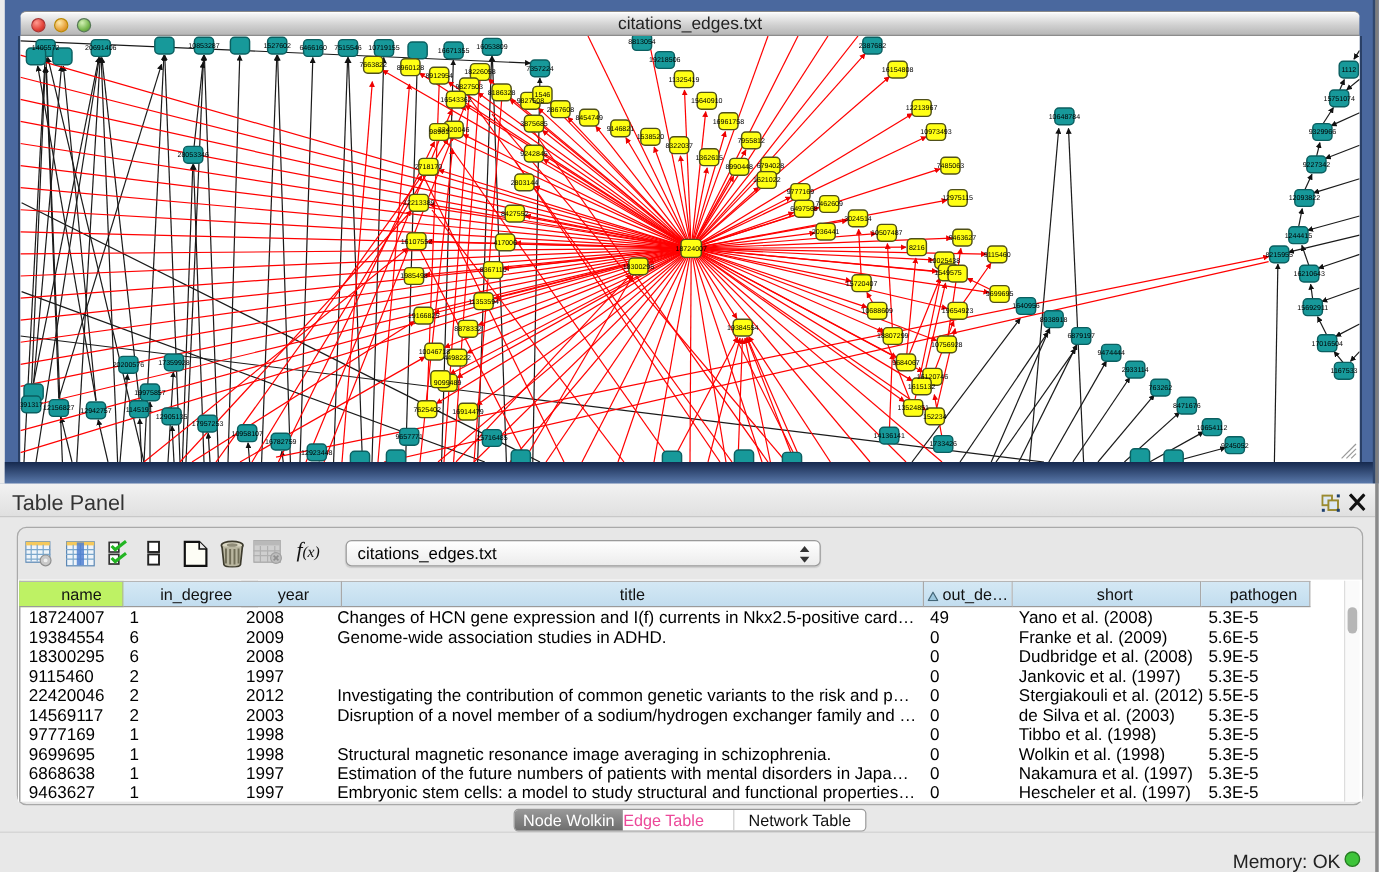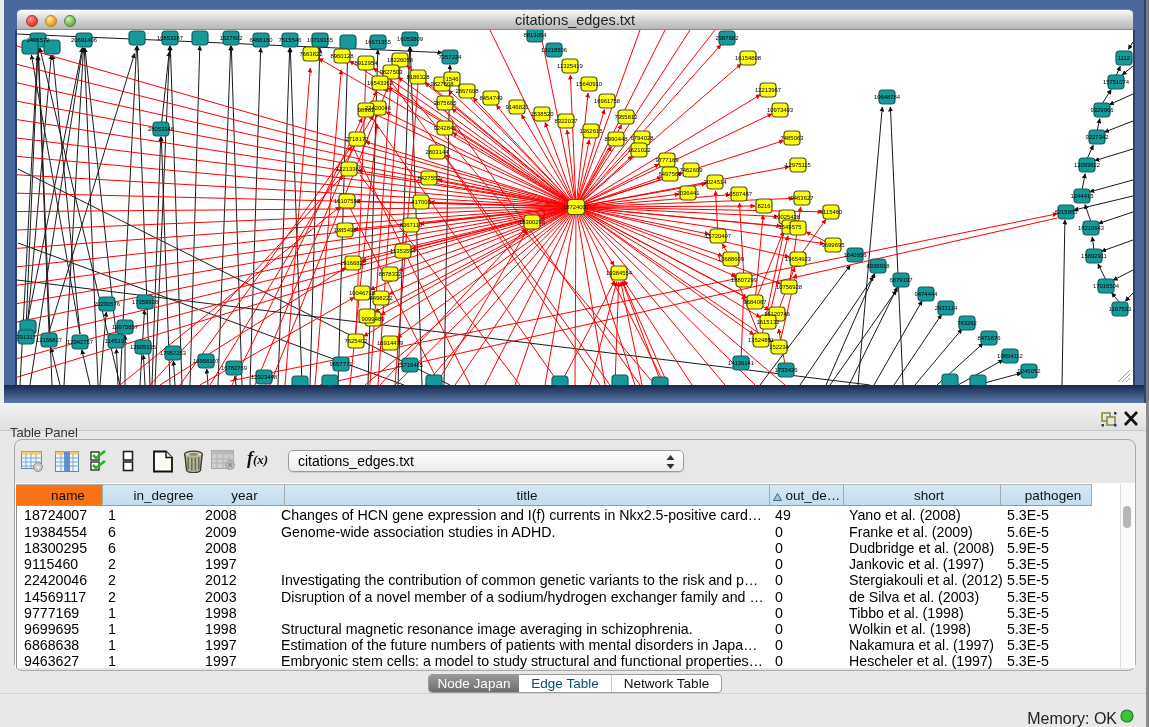--- a/index.html
+++ b/index.html
@@ -8,21 +8,21 @@
 #netbg .leftgray{left:0;top:0;width:4px;height:403px;background:#ececec}
 #netbg .botgrad{left:4px;top:385px;width:1142px;height:18px;background:linear-gradient(#16294e,#5a79ab)}
 #netbg .rightedge{left:1144px;top:0;width:2px;height:403px;background:#31486e}
 #netbg .winedge{left:1146px;top:0;width:3px;height:403px;background:#7d7d7d}
 #titlebar{left:17px;top:9px;width:1116px;height:21px;background:linear-gradient(#fbfbfb,#d0d0d0 55%,#b3b3b3);border-radius:5px 5px 0 0;border-top:1px solid #8a8a8a;box-shadow:inset 0 1px 0 #fff, inset 0 -1px 0 #8c8c8c}
 #titlebar .tl{position:absolute;width:12px;height:12px;border-radius:50%;top:5px}
 #titlebar .title{position:absolute;width:100%;text-align:center;top:2px;font-size:14.5px;color:#222}
 #canvas{left:17px;top:30px;width:1116px;height:355px;background:#fff}
 
 #tpbar{left:0;top:403px;width:1146px;height:28px;background:linear-gradient(#f2f2f2,#e0e0e0);border-bottom:1px solid #c8c8c8}
-#tpbar .lbl{position:absolute;left:10px;top:22px;font-size:13px;color:#333}
+#tpbar .lbl{position:absolute;left:10px;top:6px;font-size:18px;color:#333}
 
 #cont{left:14px;top:439px;width:1122px;height:232px;border:1px solid #a9a9a9;border-radius:8px;background:#e7e7e7}
 #tablewhite{left:15px;top:483px;width:1120px;height:185px;background:#fff}
 .hcell{position:absolute;top:484px;height:22px;background:linear-gradient(#d4e8f4,#c2ddef);border-right:1px solid #a8a8a8;border-top:1px solid #b5b5b5;border-bottom:1px solid #9a9a9a;font-size:13.5px;color:#111;text-align:center;line-height:21px}
 .trow{position:absolute;left:0;top:0;width:1120px;height:16.3px;font-size:14.2px;color:#000}
 .trow span{position:absolute;top:1px;white-space:nowrap}
 
 #tabs{left:428px;top:674px;width:294px;height:19px;border:1px solid #9a9a9a;border-radius:4px;background:#fff;font-size:13.5px}
 #tabs .seg{position:absolute;top:0;height:17px;line-height:17px;text-align:center}
 
@@ -620,33 +620,33 @@
  <path d="M6.3 7v12.5M9.8 7.5v13M13.4 7.5v13M16.8 7v12.5" stroke="#716e58" stroke-width="1.6"></path>
  <ellipse cx="11.5" cy="4.2" rx="4.5" ry="1.5" fill="#8f8c78"></ellipse>
 </svg>
 <svg class="icon" style="left:211px" width="25" height="21" viewBox="0 0 25 21">
  <rect x="0.5" y="0.5" width="22" height="18" fill="#cfcfcf" stroke="#a5a5a5"></rect>
  <rect x="0.5" y="0.5" width="22" height="4" fill="#b9b9b9"></rect>
  <path d="M0 9h23M0 13h23M6 5v14M12 5v14M18 5v14" stroke="#b0b0b0"></path>
  <circle cx="19" cy="15" r="4.5" fill="#bdbdbd" stroke="#a0a0a0"></circle>
  <path d="M17 13l4 4M21 13l-4 4" stroke="#8f8f8f" stroke-width="1.4"></path>
 </svg>
-<div class="abs" style="left:247px;top:448px;font-size:18px;font-style:italic;font-family:'Liberation Serif',serif;font-weight:bold;color:#111">f<span style="font-size:13px">(x)</span></div>
+<div class="abs" style="left:247px;top:448px;font-size:18px;font-style:italic;font-family:'Liberation Serif',serif;font-weight:normal;color:#111">f<span style="font-size:13px">(x)</span></div>
 
 <div class="abs" style="left:288px;top:450px;width:396px;height:22px;border:1px solid #9a9a9a;border-radius:5px;background:linear-gradient(#fff,#ececec);box-shadow:0 1px 1px rgba(0,0,0,0.12)">
   <div class="abs" style="left:9px;top:2px;font-size:14px;color:#000">citations_edges.txt</div>
   <svg style="position:absolute;right:8px;top:4px" width="9" height="14" viewBox="0 0 9 14">
     <path d="M4.5 0L8.5 5H0.5z" fill="#333"></path>
       <path d="M4.5 14L8.5 9H0.5z" fill="#333"></path>
   </svg>
 </div>
 
 <div class="abs" id="tablewhite"></div>
 <div class="abs" style="left:16px;top:484px;width:1px;height:184px;background:#8f8f8f"></div>
-<div class="hcell" style="left:16px;width:87px;background:#f97316"><span style="position:relative;left:9px">name</span></div>
+<div class="hcell" style="left:16px;width:87px;background:#bef264"><span style="position:relative;left:9px">name</span></div>
 <div class="hcell" style="left:103px;width:112px"><span style="position:relative;left:5px">in_degree</span></div>
 <div class="hcell" style="left:201px;width:84px"><span style="position:relative;left:2px">year</span></div>
 <div class="hcell" style="left:285px;width:485px">title</div>
 <div class="hcell" style="left:770px;width:74px"><svg width="9" height="8" viewBox="0 0 9 8" style="vertical-align:-1px">
       <path d="M4.5 0.5L8.5 7.5H0.5z" fill="#9cc7de" stroke="#467" ,="" stroke-width="1"></path>
     </svg> out_de…</div>
 <div class="hcell" style="left:844px;width:157px"><span style="position:relative;left:7px">short</span></div>
 <div class="hcell" style="left:1001px;width:91px"><span style="position:relative;left:7px">pathogen</span></div>
 <div class="trow" style="top:506.3px">
     <span style="left:24px">18724007</span>
@@ -734,22 +734,22 @@
     <span style="left:775px">0</span>
     <span style="left:849px;max-width:153px;overflow:hidden">Hescheler et al. (1997)</span>
     <span style="left:1007px">5.3E-5</span>
   </div>
 <div class="abs" id="vsb">
     <div class="thumb"></div>
   </div>
 <div class="abs" id="statusline"></div>
 
 <div class="abs" id="tabs">
-  <div class="seg" style="left:0;width:90px;background:linear-gradient(#989898,#6e6e6e);color:#fff;border-radius:3px 0 0 3px">Node Japan</div>
-  <div class="seg" style="left:90px;width:92px;color:#0c4a6e">Edge Table</div>
+  <div class="seg" style="left:0;width:90px;background:linear-gradient(#989898,#6e6e6e);color:#fff;border-radius:3px 0 0 3px">Node Wolkin</div>
+  <div class="seg" style="left:78px;width:92px;color:#ec4899">Edge Table</div>
   <div class="seg" style="left:182px;width:110px;color:#111;border-left:1px solid #ccc">Network Table</div>
 </div>
 
 <div class="abs" style="left:1017px;top:710px;width:100px;text-align:right;font-size:16px;color:#222">Memory: OK</div>
 <svg class="abs" style="left:1120px;top:709px" width="14" height="14" viewBox="0 0 14 14">
   <circle cx="7" cy="7" r="6" fill="#3ec43a" stroke="#267d22" stroke-width="1.2"></circle>
 </svg>
 <div class="abs" id="winedge2"></div>
 
 </body></html>

